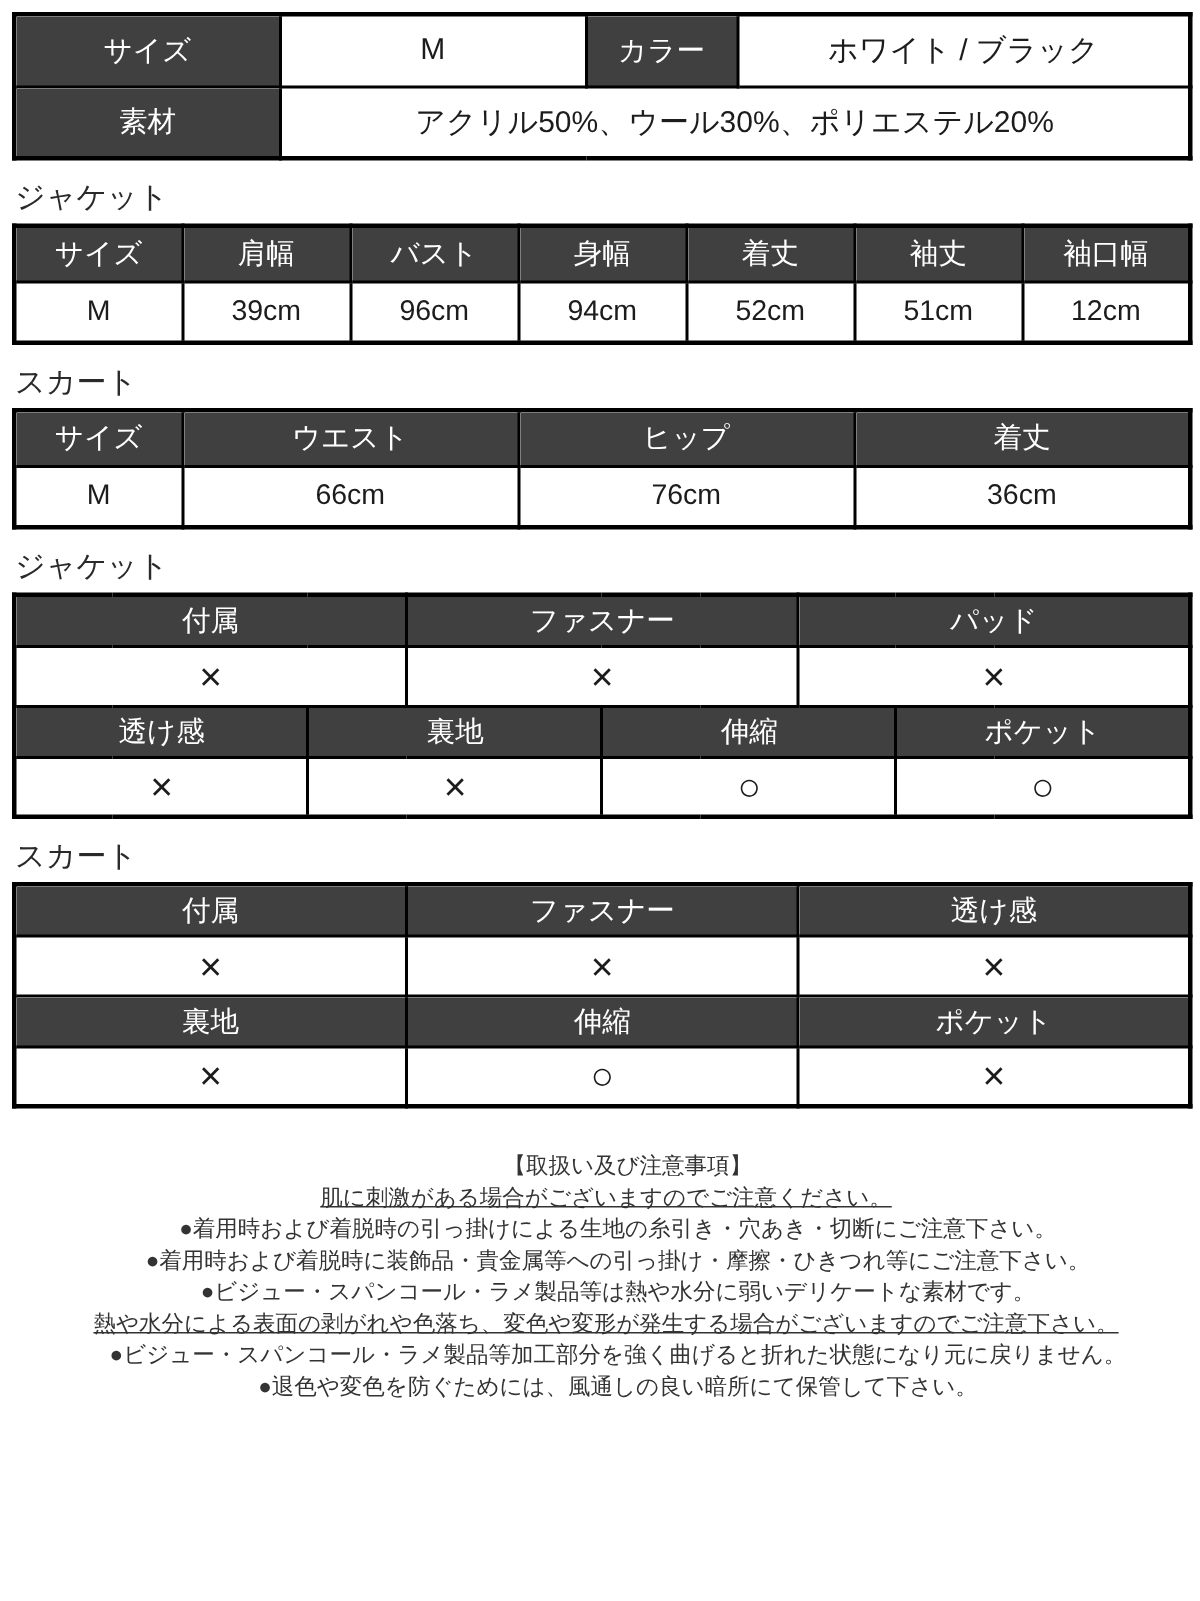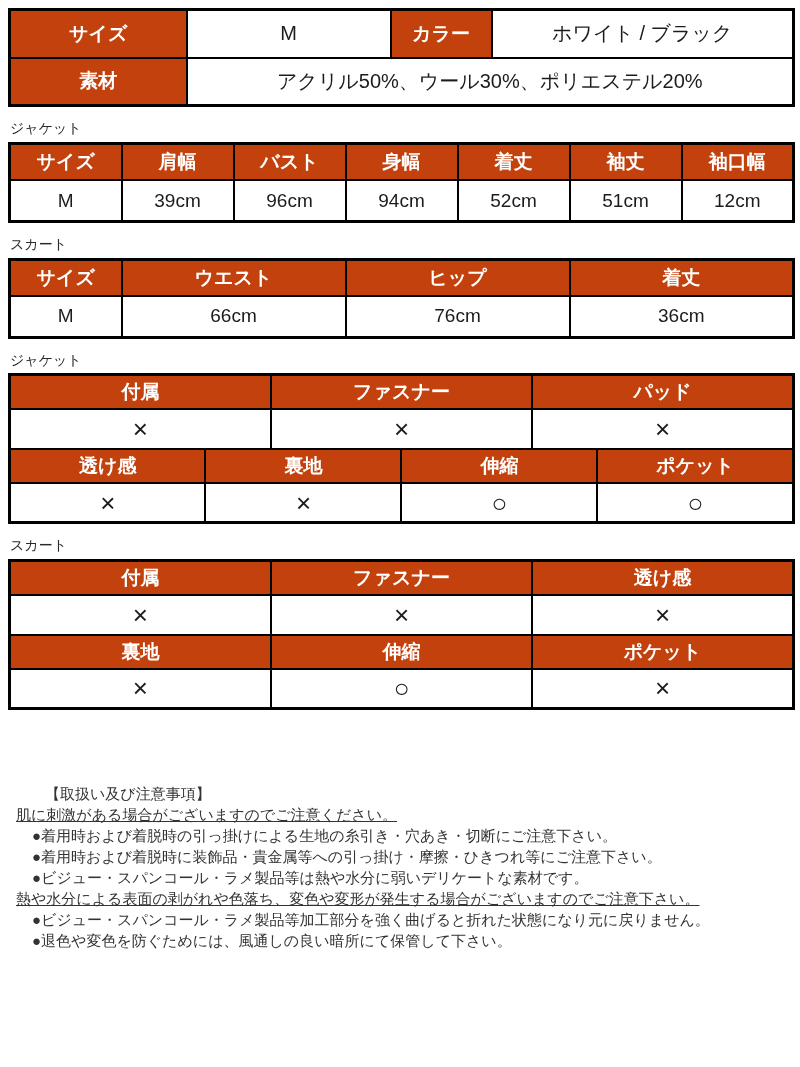--- a/index.html
+++ b/index.html
@@ -20,46 +20,47 @@
   }
   th, td {
     border: 2px solid #000;
     text-align: center;
     vertical-align: middle;
     padding: 0;
     font-size: 19px;
     overflow: hidden;
     white-space: nowrap;
   }
-  th { background: #c2410c; color: #ffffff; font-weight: bold; }
+  th { background: #404040; color: #ffffff; font-weight: normal; }
   td { background: #ffffff; color: #1c1c1c; font-weight: normal; }
 
   .spec tr { height: 48px; }
   .spec td { font-size: 20px; }
 
   .meas tr.hr { height: 37px; }
   .meas tr.vr { height: 41px; }
 
   .feat tr.hr { height: 34px; }
   .feat tr.vr { height: 40px; }
   .feat td { font-size: 26px; line-height: 1; }
 
   .label {
-    font-size: 14px;
+    font-size: 20px;
     color: #2a2a2a;
     margin: 13px 0 5px 2px;
     line-height: 1.2;
   }
 
   .notes {
-    margin-top: 73px;
+    margin-top: 28px;
     padding-left: 8px;
     font-size: 15px;
     line-height: 21px;
     color: #333333;
+    text-align: center;
   }
   .note { white-space: nowrap; }
   .note.t { padding-left: 29px; }  
   .note.b { padding-left: 16px; }  
   .note.c { padding-left: 0; text-decoration: underline; }     
 </style>
 </head>
 <body>
 
 <div class="page">

